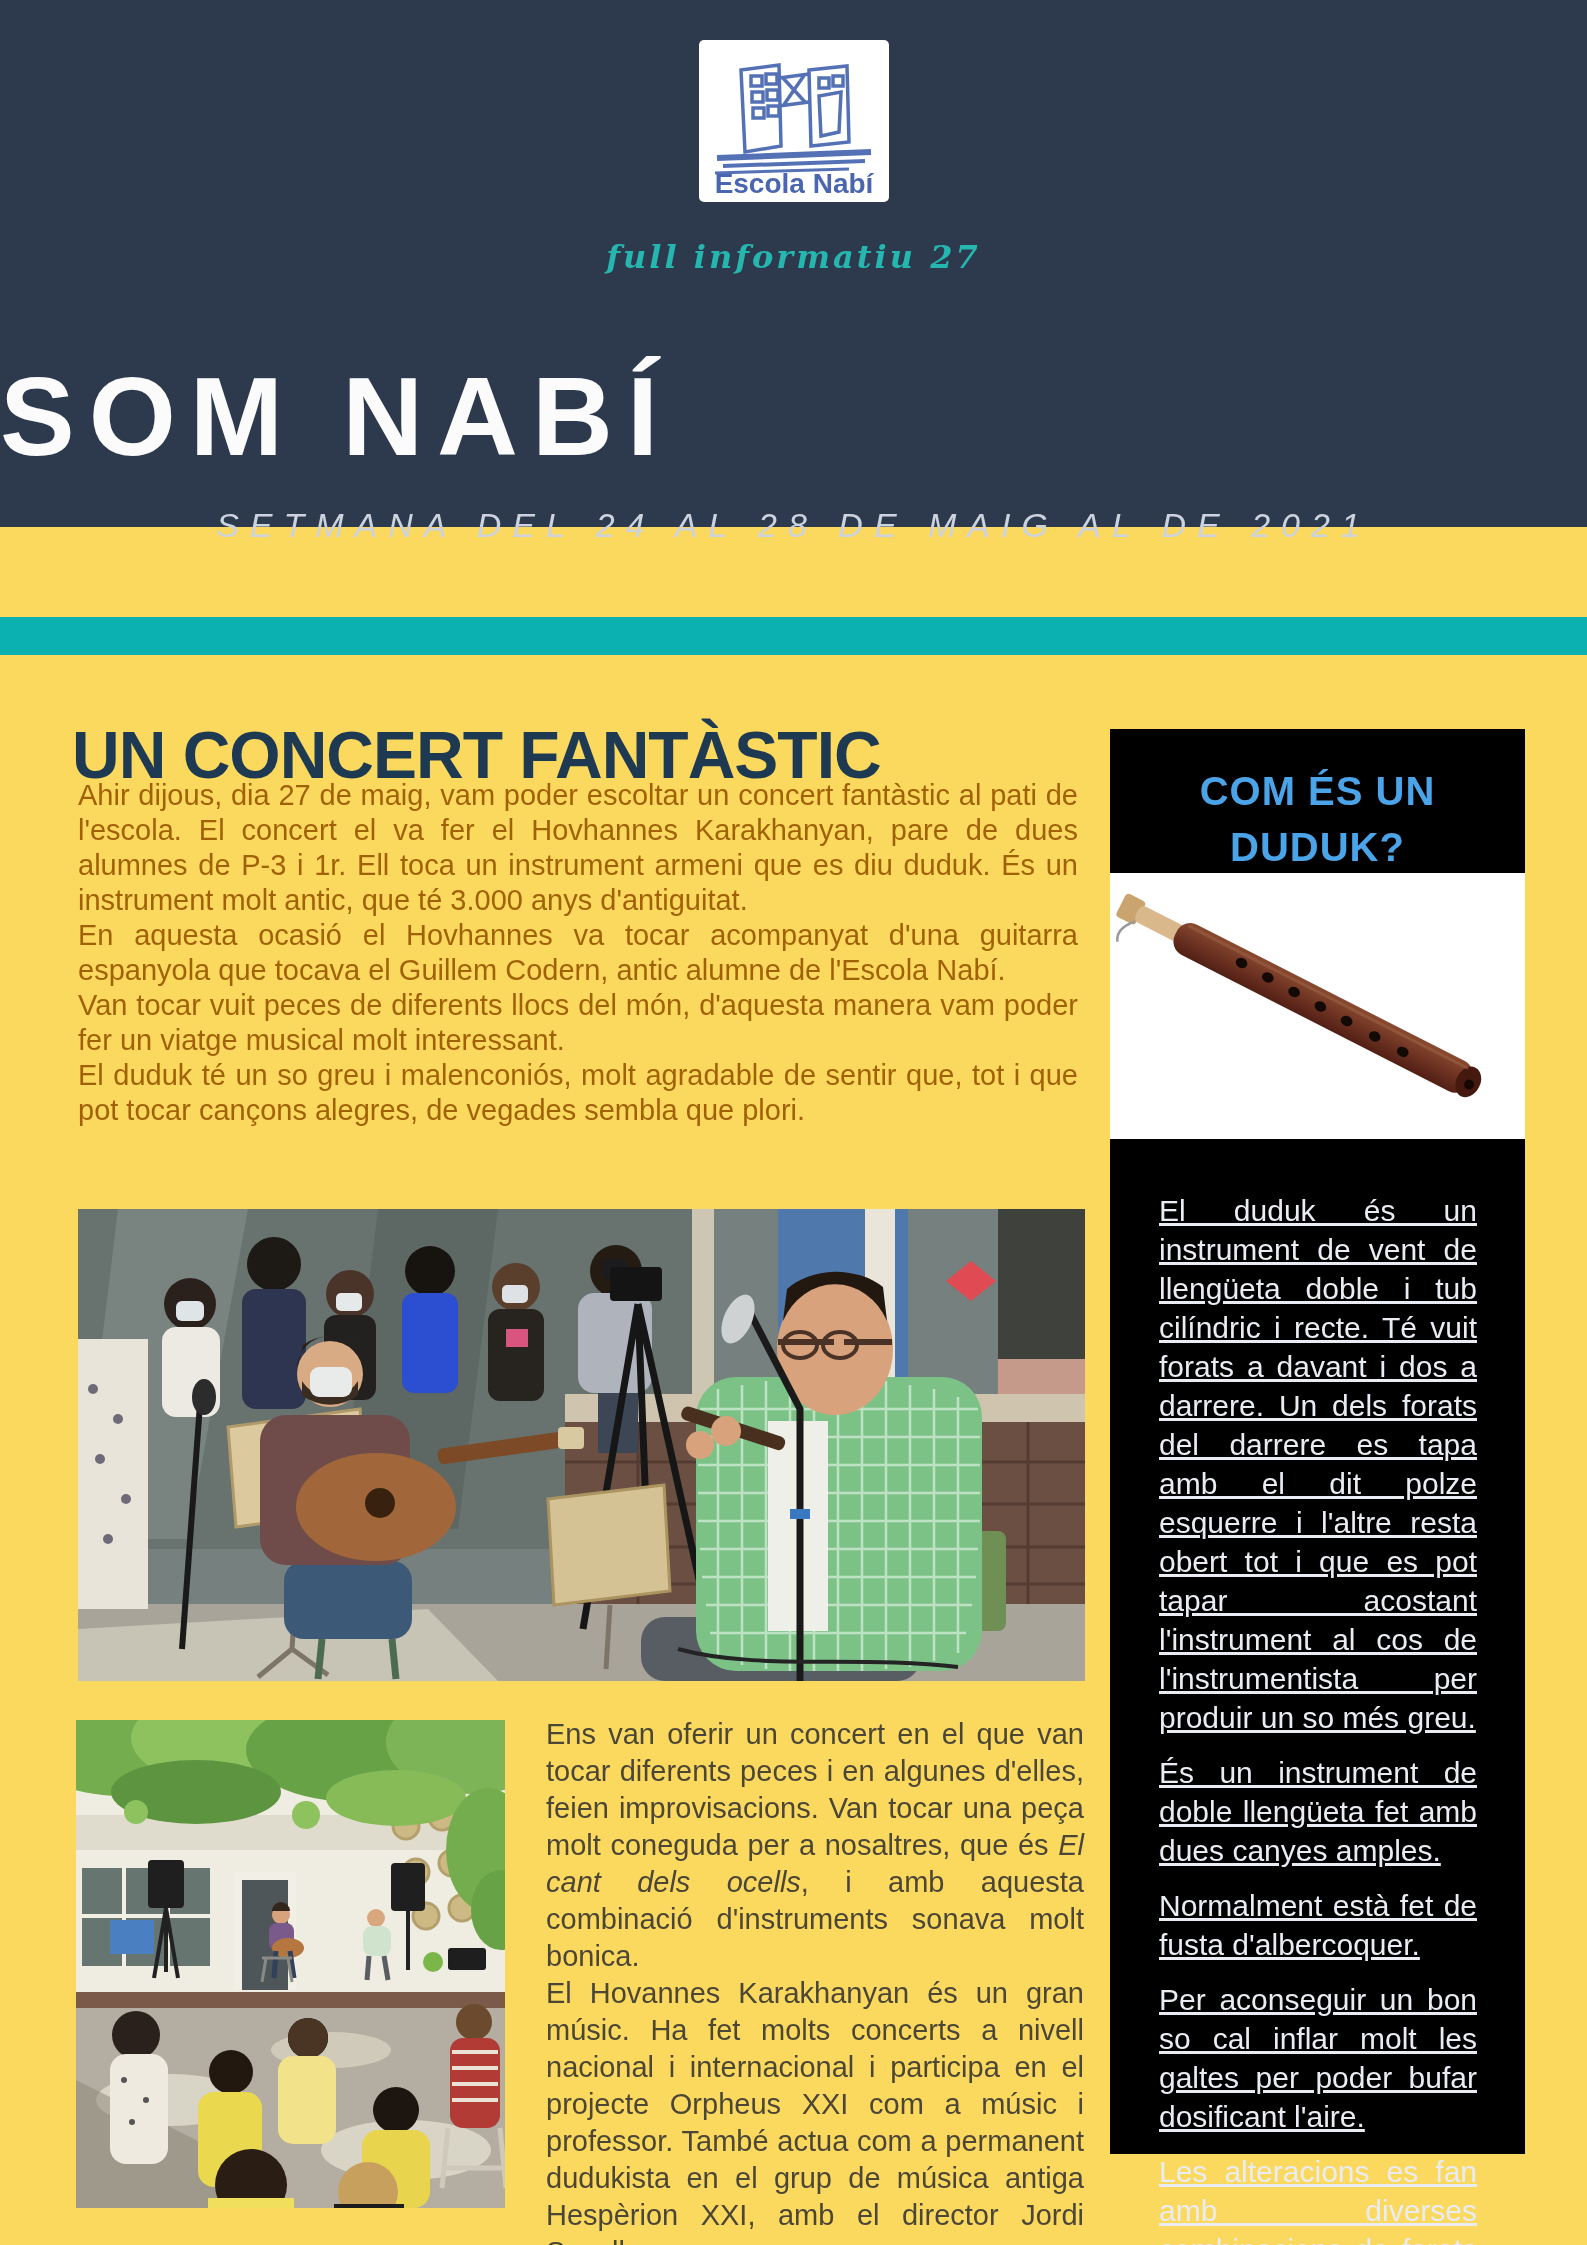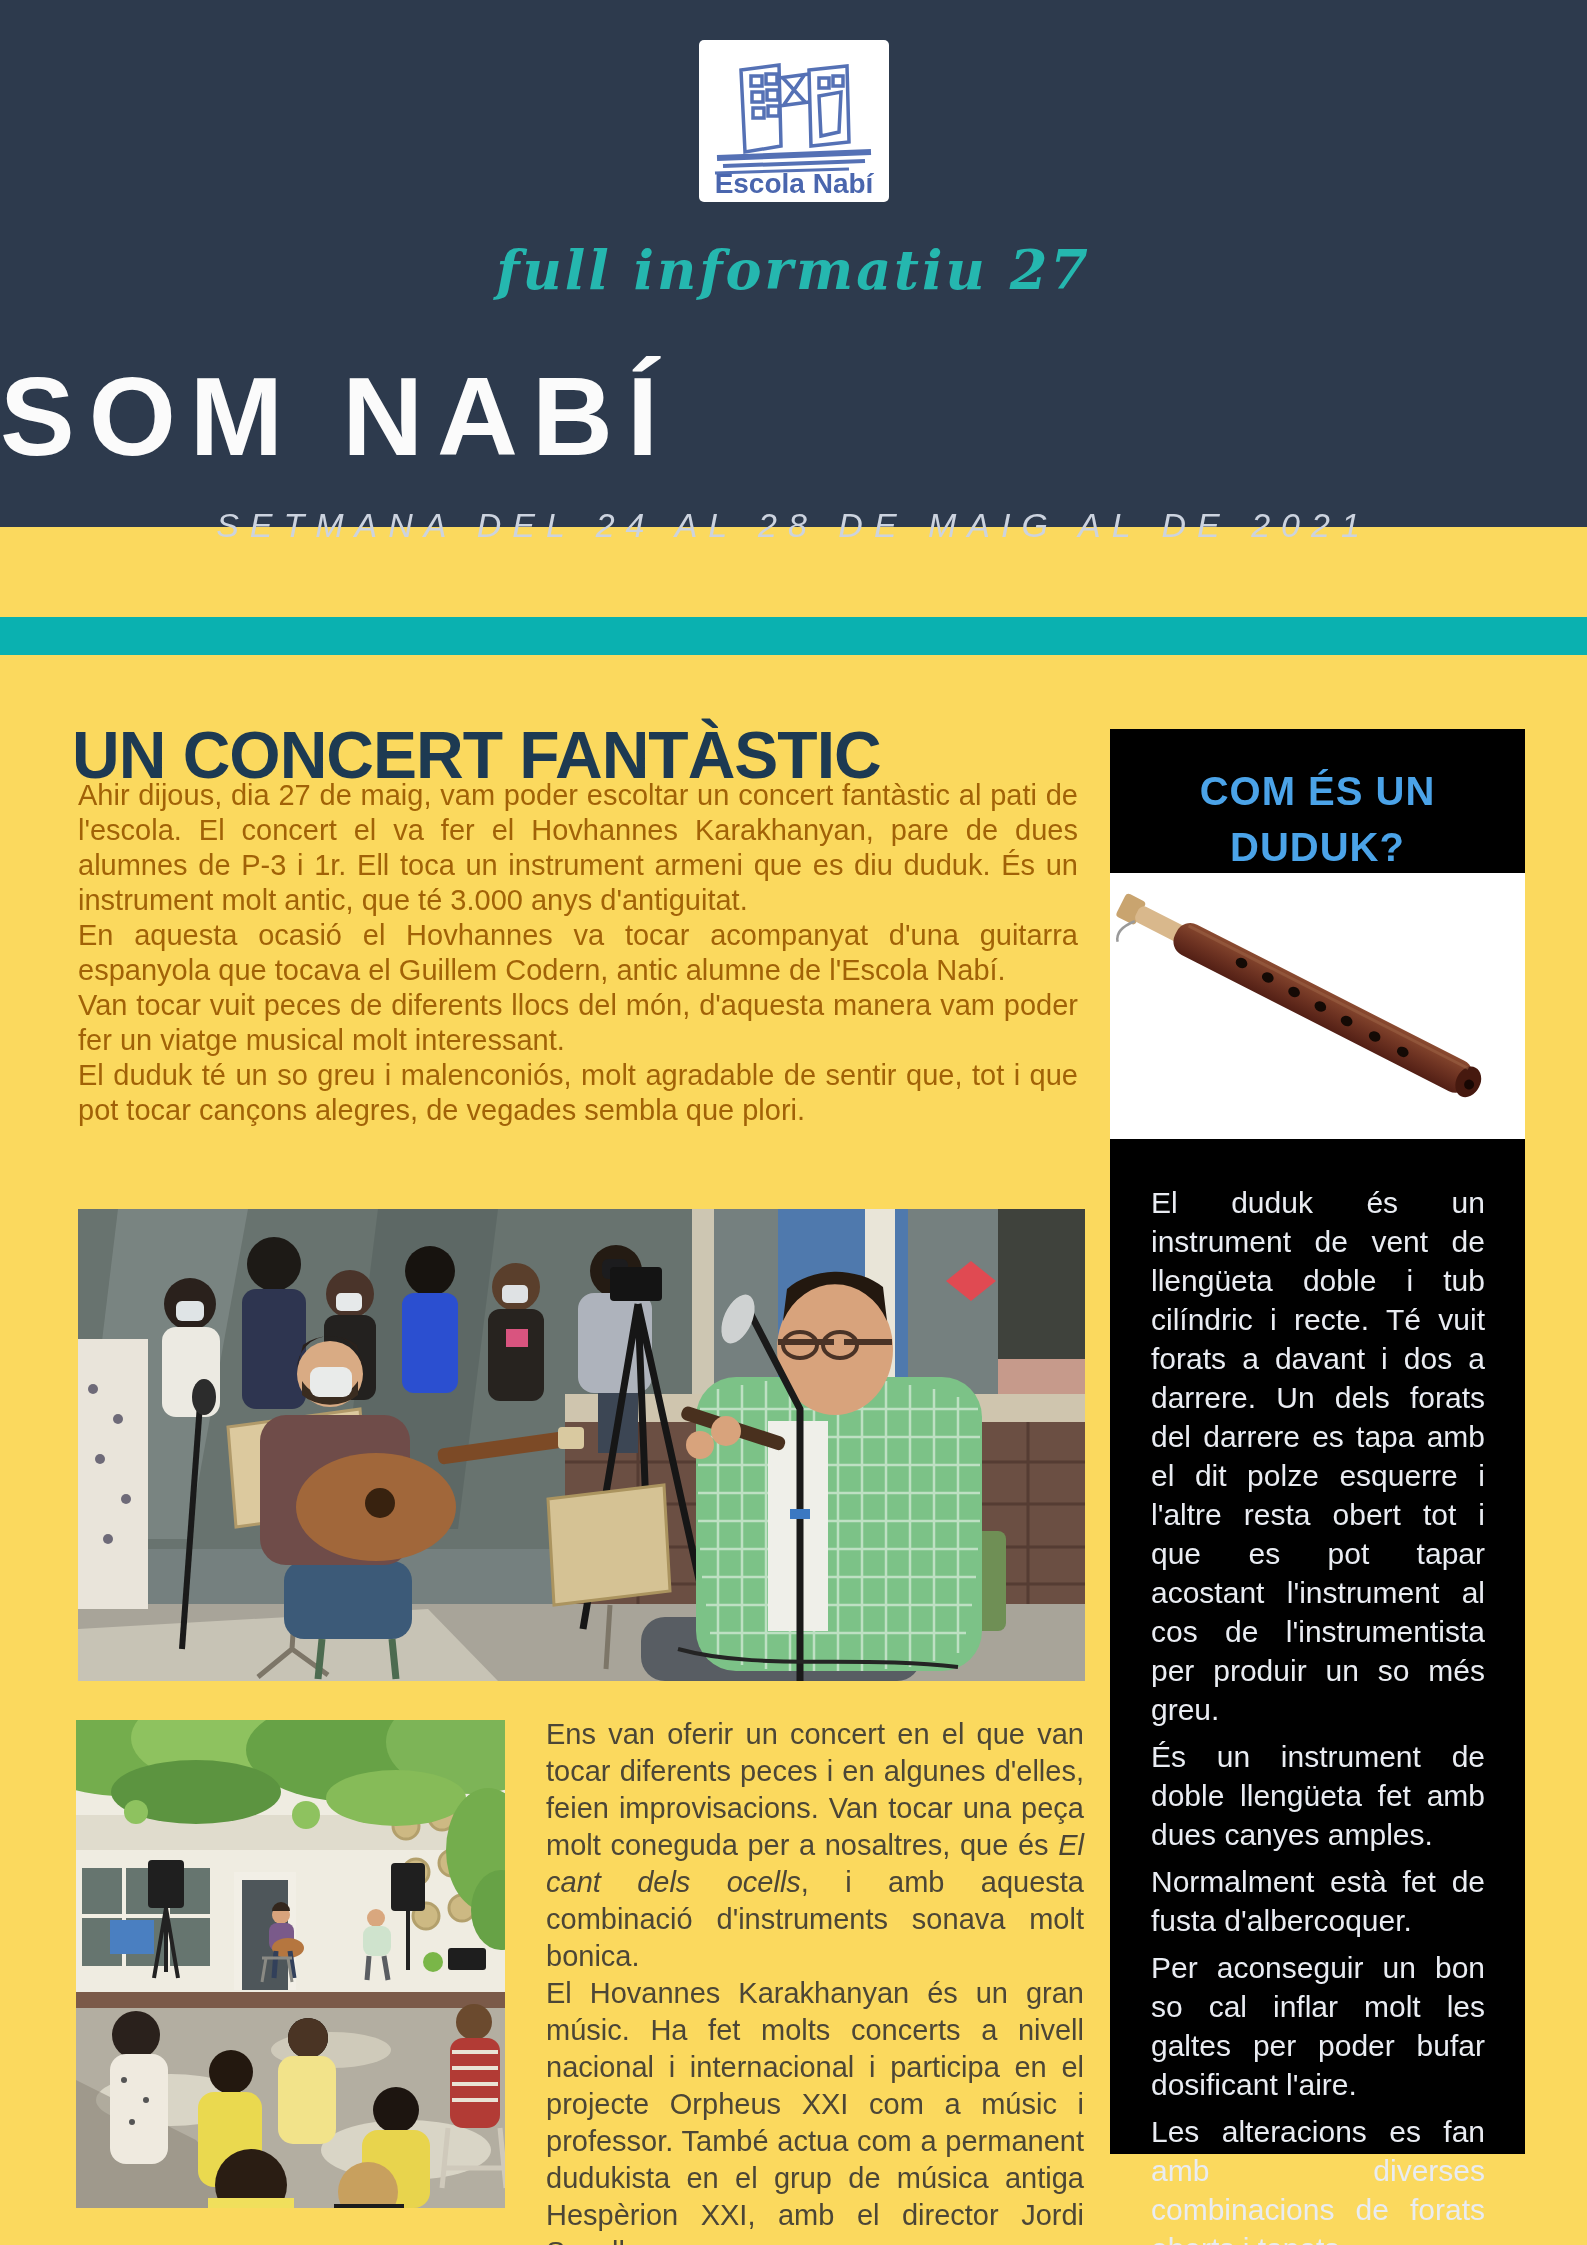--- a/index.html
+++ b/index.html
@@ -3,21 +3,21 @@
 <meta charset="utf-8">
 <style>
   html,body{margin:0;padding:0;background:#888;}
   .page{position:relative;width:1587px;height:2245px;background:#fbd95e;overflow:hidden;
         font-family:"Liberation Sans",sans-serif;}
   
   .hero{position:absolute;left:0;top:0;width:1587px;height:527px;background:#2d3a4d;}
   .logo{position:absolute;left:699px;top:40px;width:190px;height:162px;}
   .kicker{position:absolute;left:0;top:238px;width:100%;text-align:center;
           font-family:"DejaVu Serif",serif;font-style:italic;font-weight:700;
-          font-size:54px;letter-spacing:3px;color:#25b7af;}
+          font-size:32px;letter-spacing:3px;color:#25b7af;}
   .title{position:absolute;left:0;top:352px;width:100%;text-align:left;
          font-weight:700;font-size:112px;letter-spacing:14px;color:#fbfbfb;}
   .subtitle{position:absolute;left:0;top:506px;width:100%;text-align:center;
             font-style:italic;font-size:34px;letter-spacing:11px;color:#ccd3df;}
   .stripe{position:absolute;left:0;top:617px;width:1587px;height:38px;background:#0ab1b0;}
   
   .heading{position:absolute;left:72px;top:662px;font-weight:800;font-size:66px;
            letter-spacing:-1px;color:#1d3a52;white-space:nowrap;}
   .intro{position:absolute;left:78px;top:778px;width:1000px;font-size:29px;line-height:35px;
          color:#a16207;text-align:justify;}
@@ -30,21 +30,21 @@
   .col2 .it{font-style:italic;}
   
   .sidebar{position:absolute;left:1110px;top:729px;width:415px;height:1425px;background:#000000;}
   .sidebar-title{position:absolute;left:0;top:34px;width:100%;padding:0;box-sizing:border-box;
                  text-align:center;font-weight:700;font-size:40px;line-height:56px;
                  letter-spacing:1px;color:#4ba3e8;}
   .sidebar-title span{display:inline-block;width:300px;}
   .duduk-box{position:absolute;left:0;top:144px;width:415px;height:266px;background:#ffffff;}
   .side-text{position:absolute;left:33px;top:446px;width:350px;font-size:30px;line-height:39px;
              color:#e9ecf2;text-align:justify;}
-  .side-text p{margin:8px;}
+  .side-text p{margin:16px;text-decoration:underline;}
   svg{display:block;}
 </style>
 </head>
 <body>
 
 <div class="page">
 
   <header class="hero">
     <div class="logo">
       <svg viewBox="0 0 190 162" width="190" height="162">

